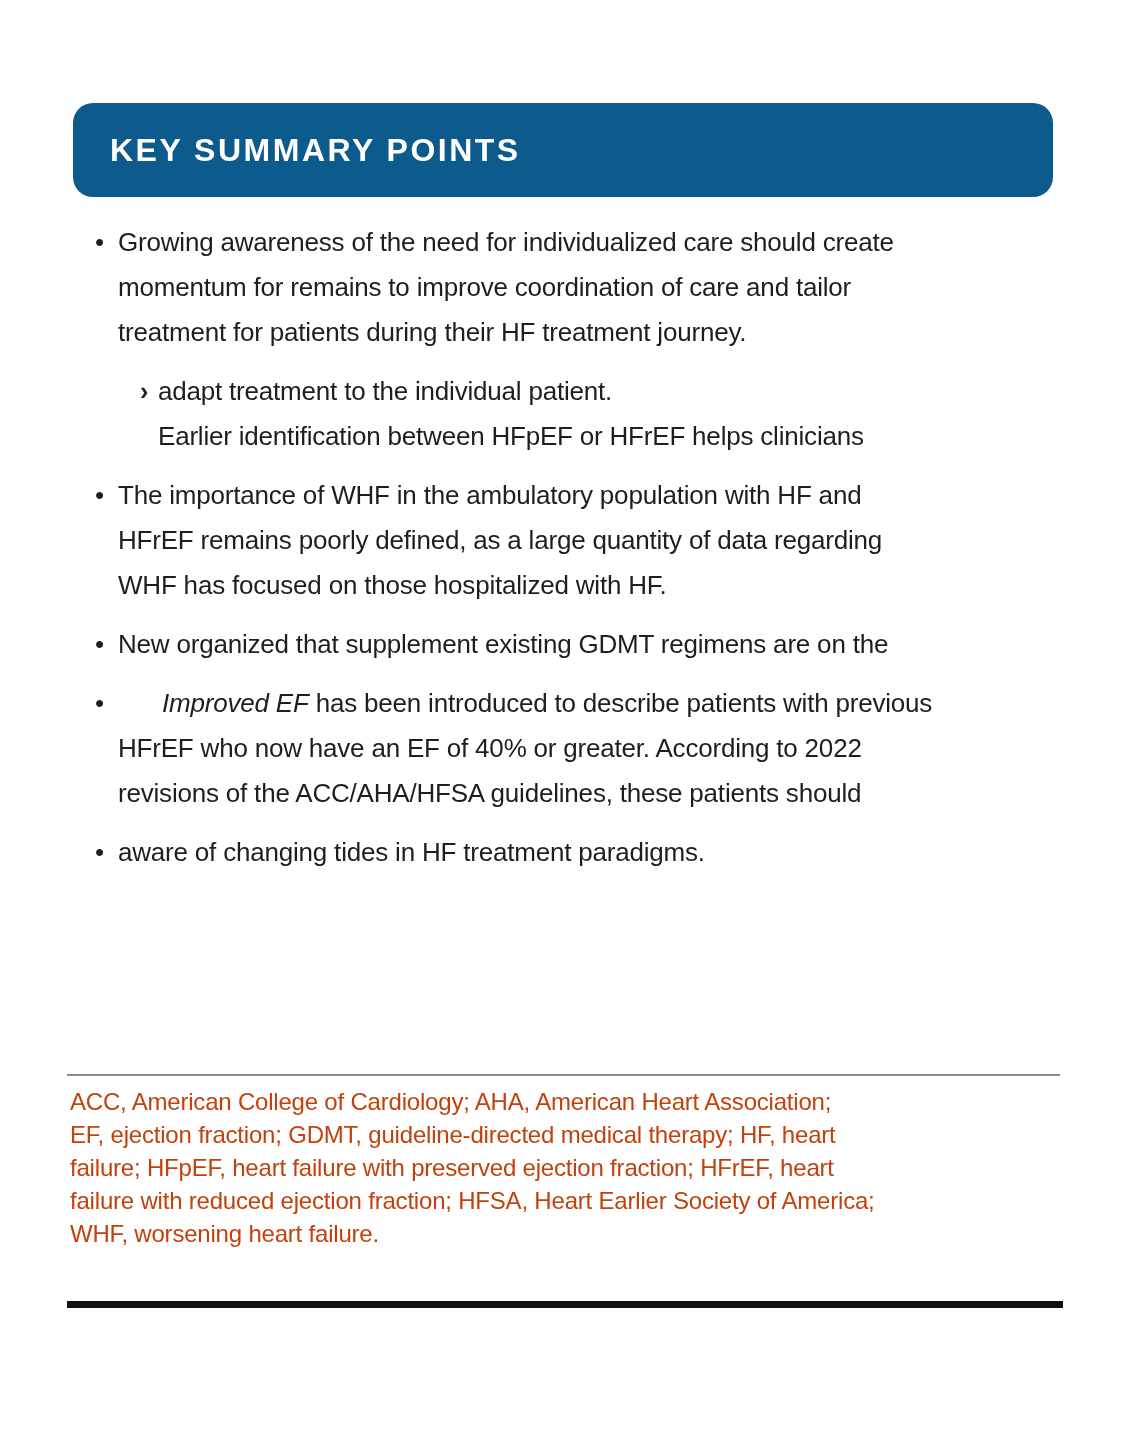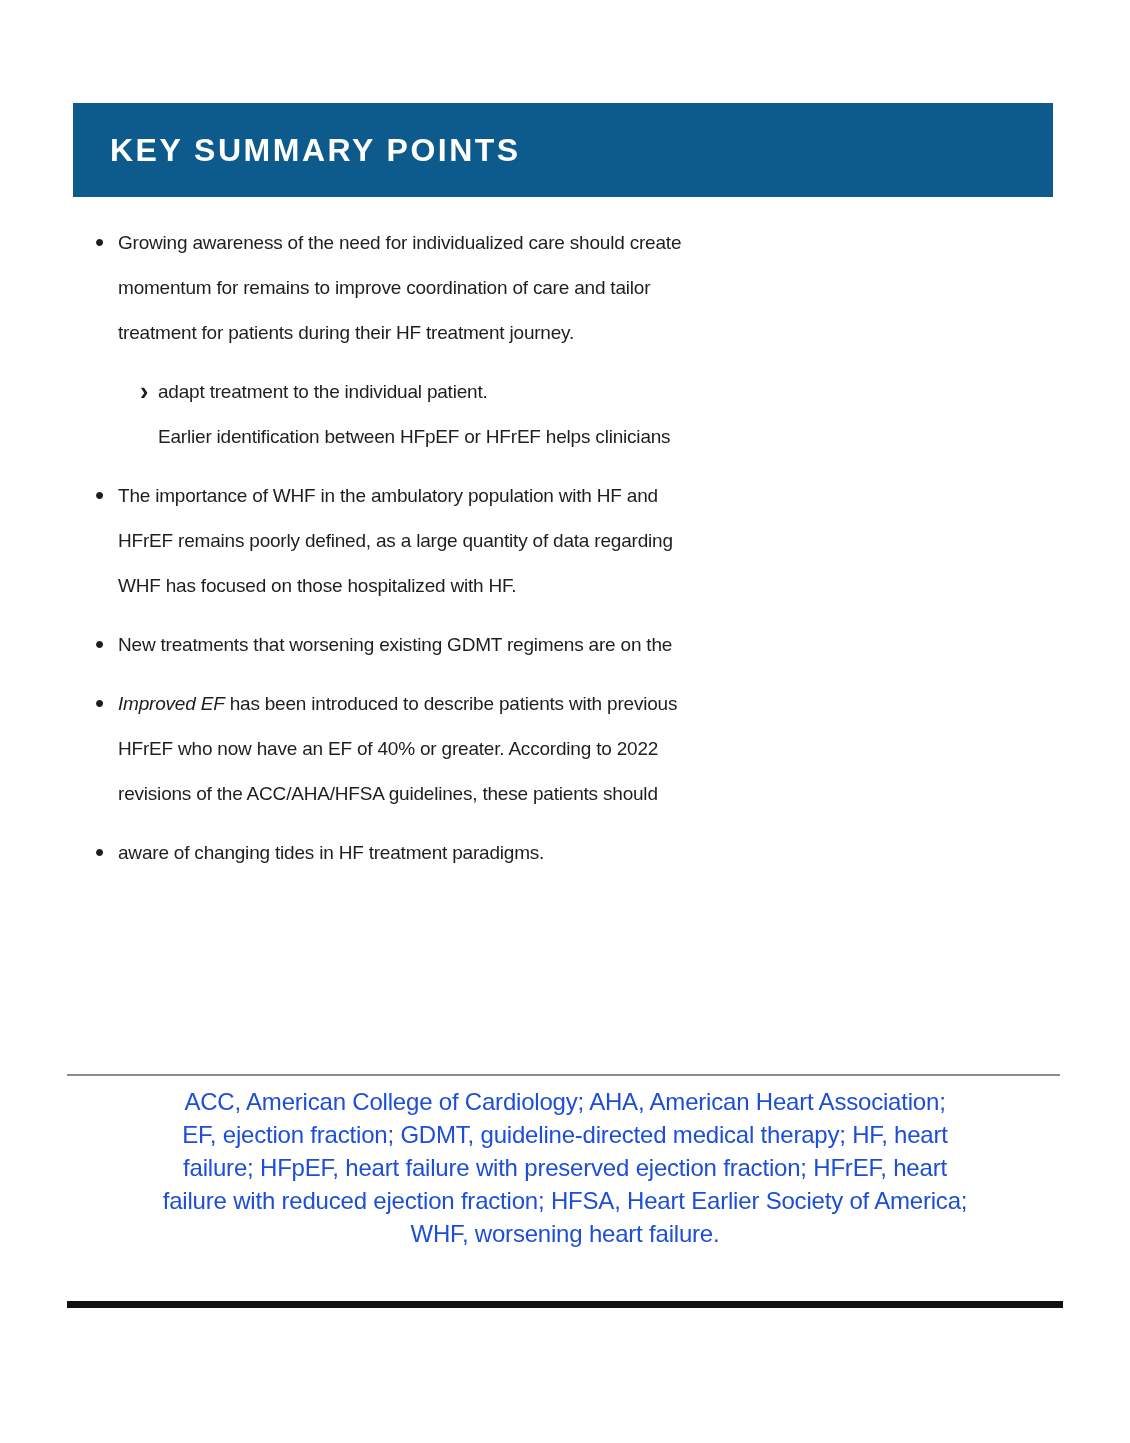--- a/index.html
+++ b/index.html
@@ -21,20 +21,21 @@
     position: absolute;
     left: 73px;
     top: 103px;
     width: 980px;
     height: 94px;
     background: #0d5a8d;
     display: flex;
     align-items: center;
     box-sizing: border-box;
     padding-left: 37px;
+    border-radius: 20px;
   }
   .banner-title {
     margin: 0;
     color: #ffffff;
     font-size: 32px;
     font-weight: 700;
     letter-spacing: 2.5px;
   }
 
   
@@ -48,26 +49,26 @@
     display: flex;
     margin-bottom: 14px;
   }
   .bullet .marker {
     flex: none;
     width: 23px;
     font-size: 26px;
     line-height: 45px;
   }
   .btext {
-    font-size: 19px;
+    font-size: 26px;
     line-height: 45px;
     letter-spacing: -0.2px;
   }
   .line { white-space: nowrap; }
-  .line em { font-style: italic; }
+  .line em { font-style: italic; margin-left: 44px; }
 
   .sub-bullet {
     display: flex;
     margin-left: 45px;
     margin-bottom: 14px;
   }
   .sub-bullet .marker {
     flex: none;
     width: 18px;
     font-size: 25px;
@@ -85,22 +86,21 @@
     background: #8c8c8c;
   }
   .footnote {
     position: absolute;
     left: 70px;
     top: 1085px;
     width: 990px;
     font-size: 24px;
     line-height: 33px;
     letter-spacing: -0.2px;
-    color: #1d4ed8;
-    text-align: center;
+    color: #c2410c;
   }
   .thick-rule {
     position: absolute;
     left: 67px;
     top: 1301px;
     width: 996px;
     height: 7px;
     background: #121212;
   }
 </style>
@@ -137,21 +137,21 @@
       <div class="btext">
         <div class="line">The importance of WHF in the ambulatory population with HF and</div>
         <div class="line">HFrEF remains poorly defined, as a large quantity of data regarding</div>
         <div class="line">WHF has focused on those hospitalized with HF.</div>
       </div>
     </div>
 
     <div class="bullet">
       <span class="marker">•</span>
       <div class="btext">
-        <div class="line">New treatments that worsening existing GDMT regimens are on the</div>
+        <div class="line">New organized that supplement existing GDMT regimens are on the</div>
       </div>
     </div>
 
     <div class="bullet">
       <span class="marker">•</span>
       <div class="btext">
         <div class="line"><em>Improved EF</em><span> has been introduced to describe patients with previous</span></div>
         <div class="line">HFrEF who now have an EF of 40% or greater. According to 2022</div>
         <div class="line">revisions of the ACC/AHA/HFSA guidelines, these patients should</div>
       </div>

